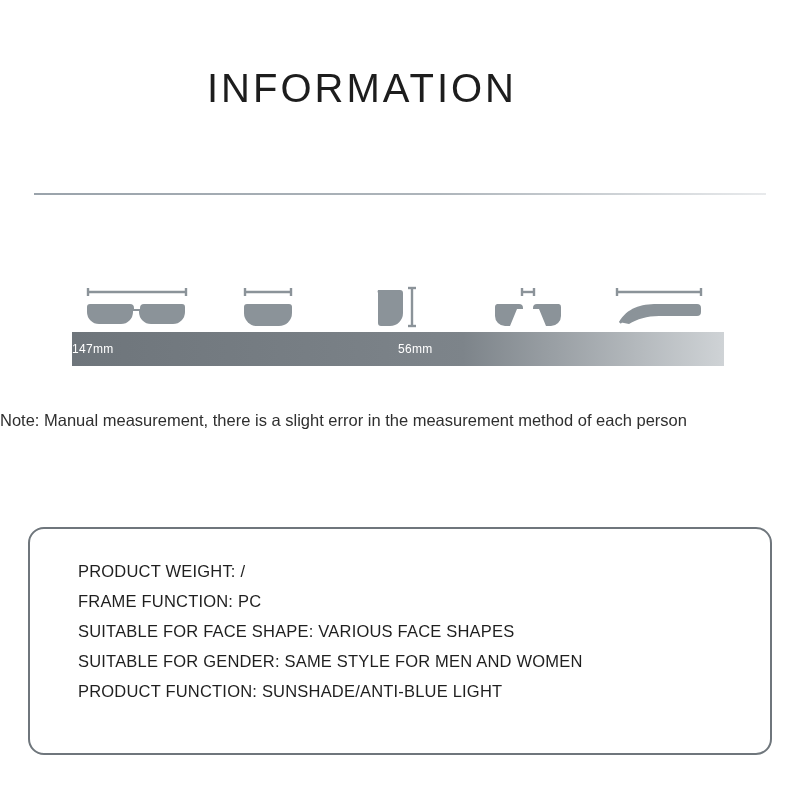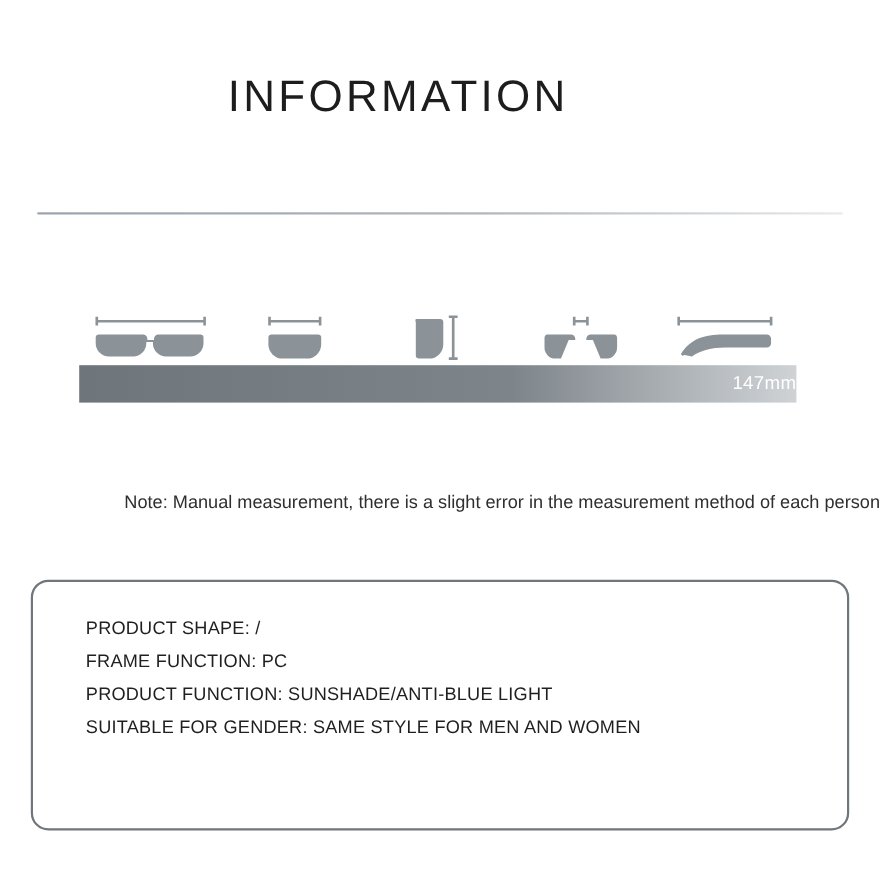--- a/index.html
+++ b/index.html
@@ -66,38 +66,38 @@
     height: 70px;
   }
   .labels-row {
     display: flex;
     background: linear-gradient(to right, #6e757b 0%, #7d848a 60%, #cfd3d6 100%);
     height: 34px;
     align-items: center;
   }
   .label-cell {
     flex: 1 1 0;
-    text-align: right;
+    text-align: left;
     color: #ffffff;
-    font-size: 17px;
+    font-size: 12px;
     letter-spacing: 0.3px;
     font-family: "Liberation Sans", sans-serif;
   }
   .label-cell.dark {
     color: #ffffff;
     font-weight: 600;
   }
 
   
   .note {
     position: absolute;
-    top: 448px;
+    top: 411px;
     left: 0;
     width: 800px;
-    text-align: right;
+    text-align: left;
     font-size: 16.5px;
     color: #2f2f2f;
     font-family: "Liberation Sans", sans-serif;
   }
 
   
   .spec-box {
     position: absolute;
     top: 527px;
     left: 28px;
@@ -206,28 +206,30 @@
             <path fill="#8b9399" d="M10 40 c8 -14 22 -18 38 -18 h40 a4 4 0 0 1 4 4 v4 a4 4 0 0 1 -4 4 h-38 c-12 0 -22 3 -30 8 z"></path>
             <path fill="none" stroke="#8b9399" stroke-width="2.2" d="M11 41 c9 -12 23 -15 37 -15 h40"></path>
           </svg>
         </span>
       </div>
 
     </div>
 
     <div class="labels-row">
       <div class="label-cell">147mm</div>
+      <div class="label-cell">56mm</div>
     </div>
 
   </div>
 
   <div class="note">Note: Manual measurement, there is a slight error in the measurement method of each person</div>
 
   <div class="spec-box">
     <div class="spec-list">
-      <div class="spec-line">PRODUCT SHAPE: /</div>
+      <div class="spec-line">PRODUCT WEIGHT: /</div>
       <div class="spec-line">FRAME FUNCTION: PC</div>
+      <div class="spec-line">SUITABLE FOR FACE SHAPE: VARIOUS FACE SHAPES</div>
+      <div class="spec-line">SUITABLE FOR GENDER: SAME STYLE FOR MEN AND WOMEN</div>
       <div class="spec-line">PRODUCT FUNCTION: SUNSHADE/ANTI-BLUE LIGHT</div>
-      <div class="spec-line">SUITABLE FOR GENDER: SAME STYLE FOR MEN AND WOMEN</div>
     </div>
   </div>
 
 </div>
 
 </body></html>

